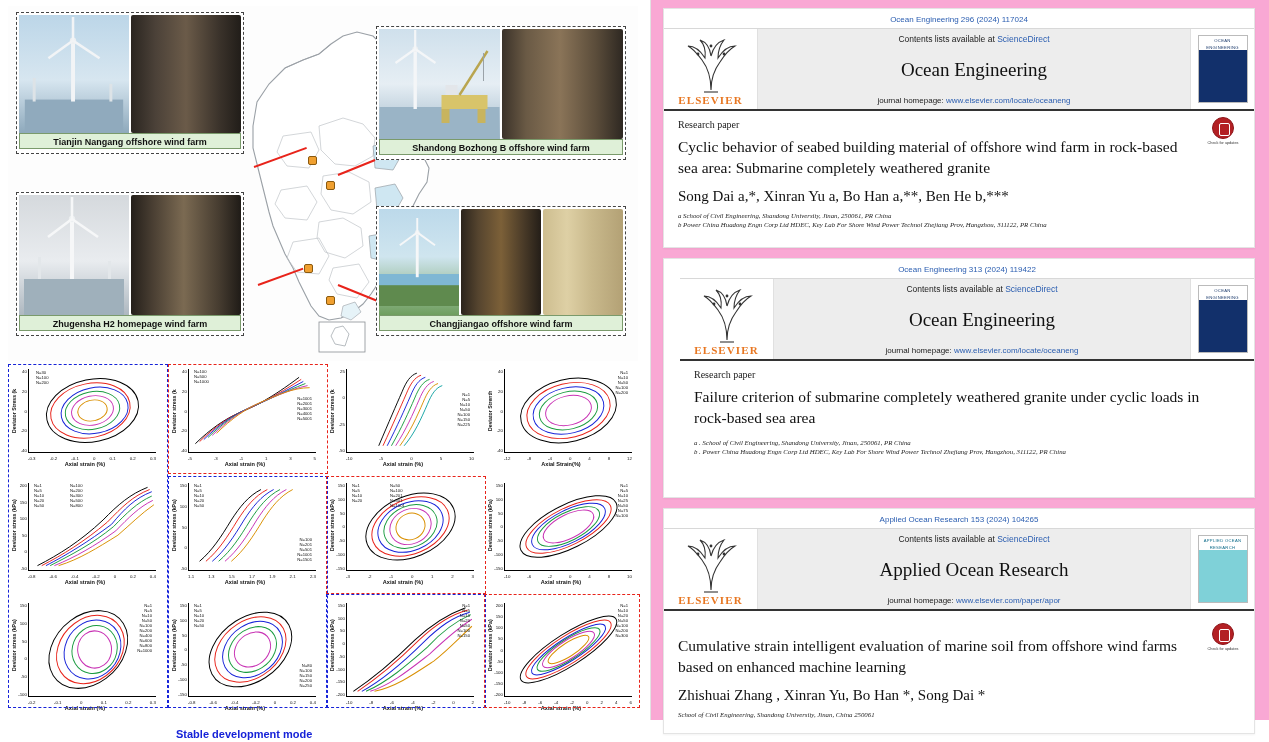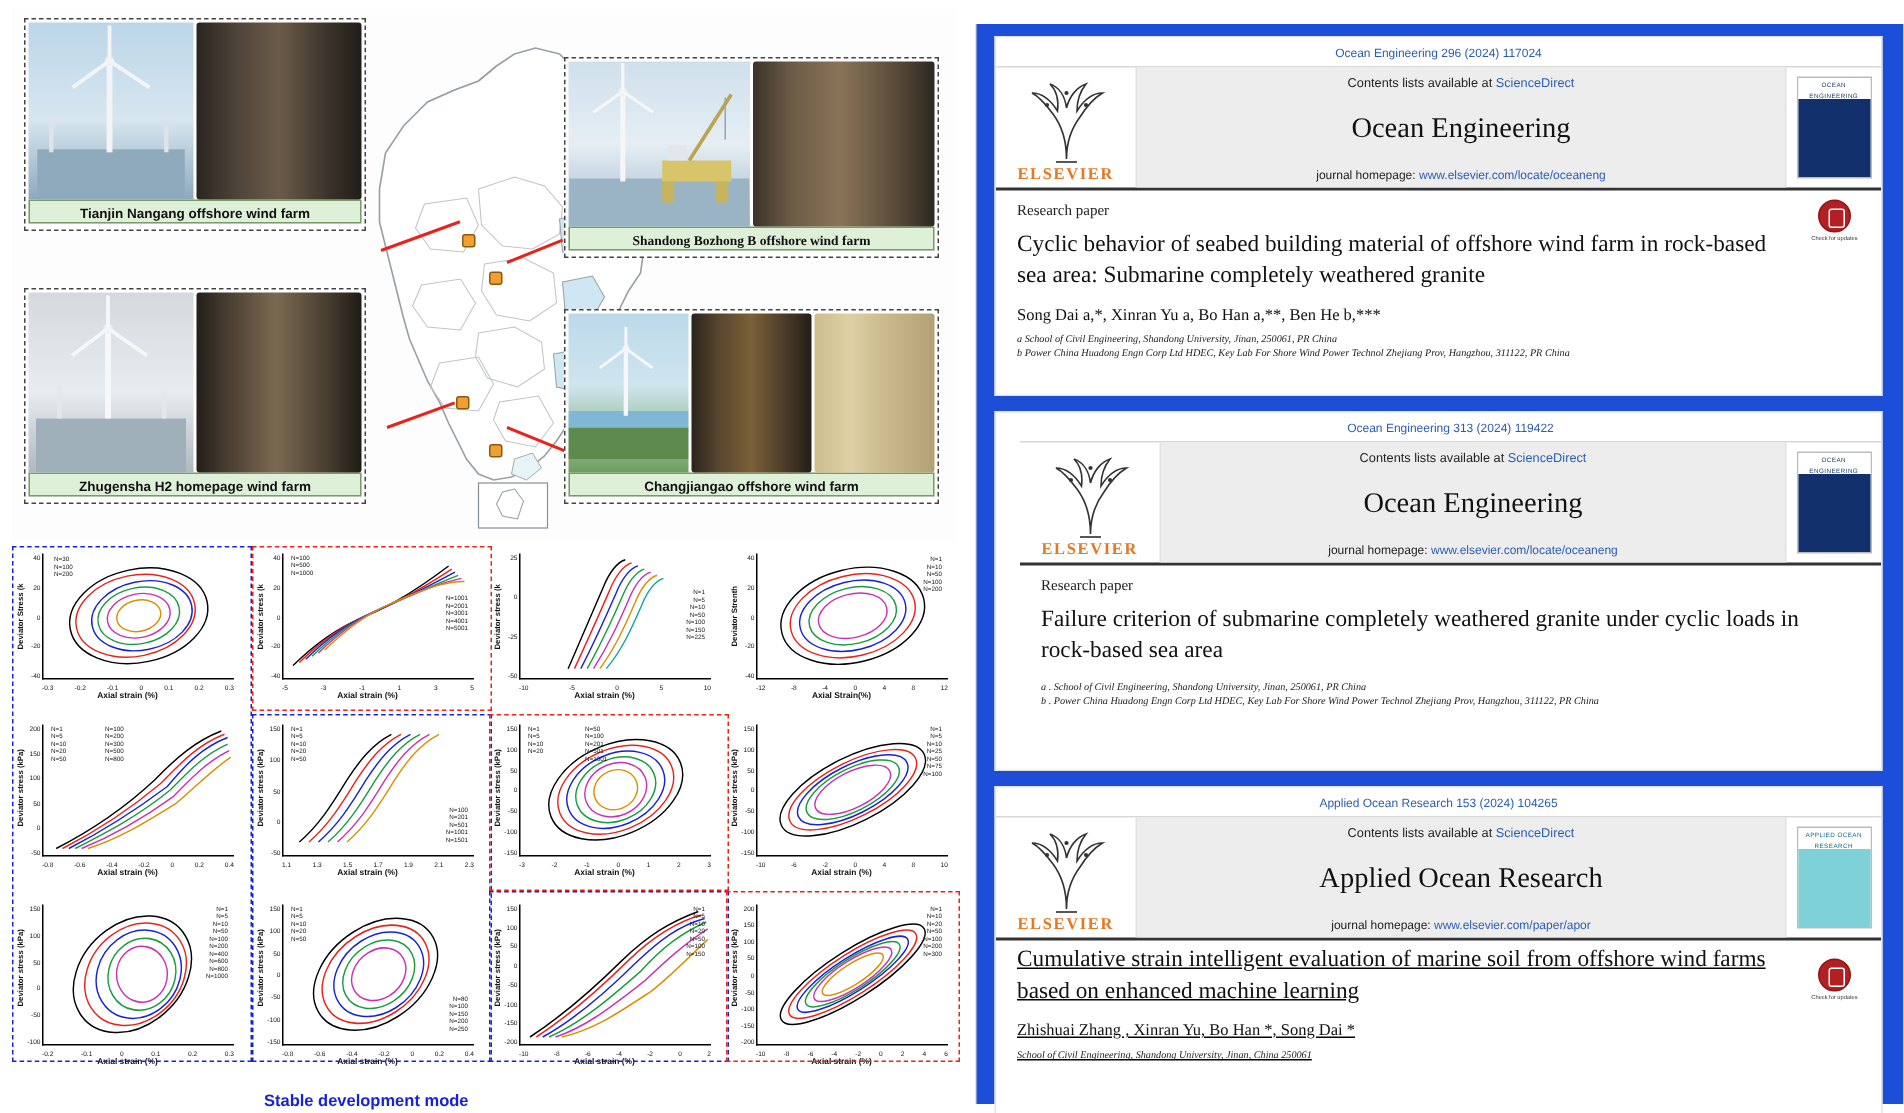--- a/index.html
+++ b/index.html
@@ -161,23 +161,22 @@
     font-size: 11px;
     font-weight: bold;
     color: #1622d8;
   }
 
   
   #right-panel {
     position: absolute;
     left: 650px; top: 0;
     width: 619px; height: 720px;
-    background: #1d4ed8;
+    background: #f9a8d4;
     border-left: 1px solid #e2e2e2;
-    margin-top: 16px;
   }
   .paper-card {
     position: absolute;
     left: 12px;
     width: 592px;
     background: #ffffff;
     border: 1px solid #e4e4e4;
     box-shadow: 0 1px 2px rgba(0,0,0,0.05);
     padding: 0;
   }
@@ -276,21 +275,21 @@
   .paper-title {
     font-family: "Liberation Serif", serif;
     font-size: 15.5px;
     line-height: 21px;
     color: #111;
     margin: 0 60px 10px 0;
     font-weight: normal;
   }
   .authors {
     font-family: "Liberation Serif", serif;
-    font-size: 11px;
+    font-size: 15px;
     color: #111;
     margin-bottom: 6px;
   }
   .affil {
     font-family: "Liberation Serif", serif;
     font-size: 6.8px;
     font-style: italic;
     color: #222;
     line-height: 9px;
   }
@@ -372,21 +371,21 @@
               <line x1="49" y1="26" x2="76" y2="44" stroke="#f2f4f6" stroke-width="2.6"></line>
               <rect x="8" y="64" width="3" height="24" fill="#dde3e7"></rect>
               <rect x="86" y="70" width="3" height="18" fill="#dde3e7"></rect>
             </svg>
           </div>
           <div class="ph" style="background:linear-gradient(90deg,#2a2520 0%,#4b4138 22%,#6b5b49 50%,#3b332b 80%,#211d19 100%);border-radius:2px;"></div>
         </div>
         <div class="photo-caption">Tianjin Nangang offshore wind farm</div>
       </div>
 
-      <div class="photo-card" style="left:368px; top:32px; width:250px; height:134px;font-family:Liberation Serif, serif;">
+      <div class="photo-card" style="left:368px; top:20px; width:250px; height:134px;">
         <div class="photo-row">
           <div class="ph" style="background:linear-gradient(180deg,#cfe0ec 0%,#e6eef4 50%,#9fb8c9 100%);position:relative;">
             <svg viewBox="0 0 120 110" style="position:absolute;inset:0;width:100%;height:100%">
               <rect x="0" y="78" width="120" height="32" fill="#9ab4c6"></rect>
               <rect x="34" y="20" width="3.4" height="60" fill="#f4f6f8"></rect>
               <circle cx="35.7" cy="20" r="2.8" fill="#eceff1"></circle>
               <line x1="35.7" y1="20" x2="35.7" y2="1" stroke="#f4f6f8" stroke-width="2.2"></line>
               <line x1="35.7" y1="20" x2="16" y2="34" stroke="#f4f6f8" stroke-width="2.2"></line>
               <line x1="35.7" y1="20" x2="56" y2="34" stroke="#f4f6f8" stroke-width="2.2"></line>
               <rect x="62" y="66" width="46" height="14" fill="#d8c46a"></rect>
@@ -1089,21 +1088,21 @@
             <span>journal homepage: </span><span class="url">www.elsevier.com/paper/apor</span>
           </div>
         </div>
         <div class="cover">
           <div class="cover-img">
             <div class="cover-top cover-aor-top">APPLIED OCEAN RESEARCH</div>
             <div class="cover-aor-bot"></div>
           </div>
         </div>
       </div>
-      <div class="paper-body" style="padding-top:2px;text-decoration:underline;">
+      <div class="paper-body" style="padding-top:24px;">
         <div class="crossmark" style="top:12px;">
           <div class="cm-circle"></div>
           <div class="cm-text">Check for updates</div>
         </div>
         <div class="paper-title">Cumulative strain intelligent evaluation of marine soil from offshore wind farms based on enhanced machine learning</div>
         <div class="authors">Zhishuai Zhang , Xinran Yu, Bo Han *, Song Dai *</div>
         <div class="affil">School of Civil Engineering, Shandong University, Jinan, China 250061</div>
       </div>
     </div>
   </div>

